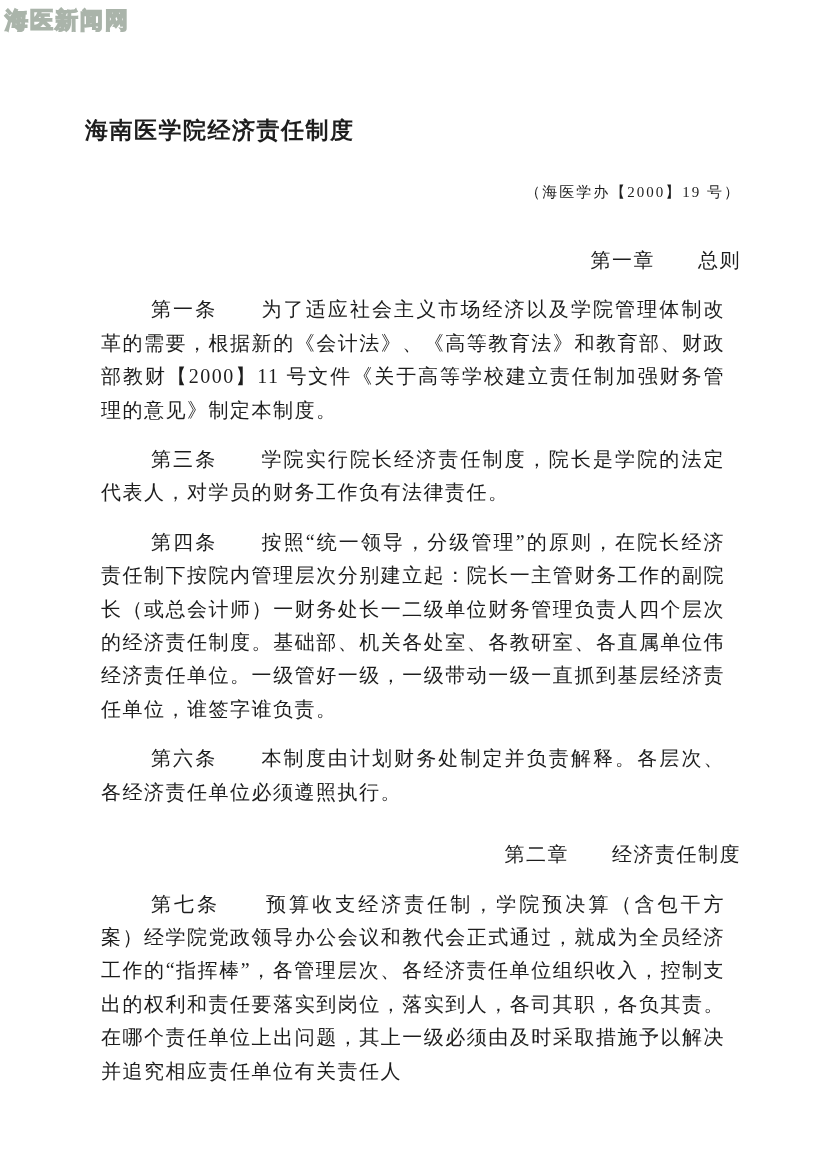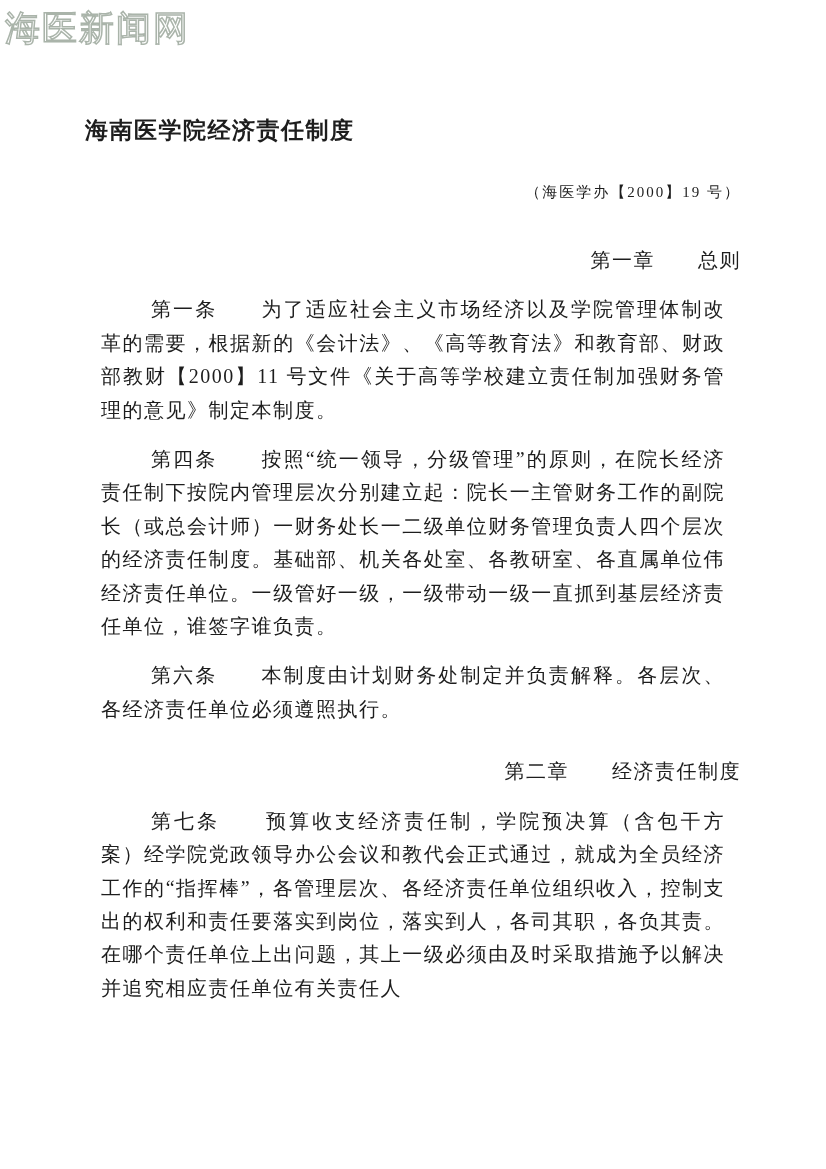--- a/index.html
+++ b/index.html
@@ -18,22 +18,22 @@
     position: relative;
     overflow: hidden;
     font-family: "Liberation Serif", "DejaVu Serif", serif;
     color: var(--text);
   }
   .watermark {
     position: absolute;
     top: 5px;
     left: 5px;
     font-family: "DejaVu Sans", "Liberation Sans", sans-serif;
-    font-weight: 400;
-    font-size: 35px;
+    font-weight: 700;
+    font-size: 23px;
     letter-spacing: 2px;
     color: #ffffff;
     -webkit-text-stroke: 1.5px var(--watermark);
     user-select: none;
   }
   .page {
     position: absolute;
     top: 0;
     left: 85px;
     width: 656px;
@@ -83,20 +83,21 @@
 
   <div class="doc-title">海南医学院经济责任制度</div>
 
   <div class="doc-number">（海医学办【2000】19 号）</div>
 
   <div class="chapter-heading first">第一章　　总则</div>
 
   <p class="body-paragraph">第一条　　为了适应社会主义市场经济以及学院管理体制改革的需要，根据新的《会计法》、《高等教育法》和教育部、财政部教财【2000】11 号文件《关于高等学校建立责任制加强财务管理的意见》制定本制度。</p>
 
 
+  <p class="body-paragraph">第三条　　学院实行院长经济责任制度，院长是学院的法定代表人，对学员的财务工作负有法律责任。</p>
 
   <p class="body-paragraph">第四条　　按照“统一领导，分级管理”的原则，在院长经济责任制下按院内管理层次分别建立起：院长一主管财务工作的副院长（或总会计师）一财务处长一二级单位财务管理负责人四个层次的经济责任制度。基础部、机关各处室、各教研室、各直属单位伟经济责任单位。一级管好一级，一级带动一级一直抓到基层经济责任单位，谁签字谁负责。</p>
 
 
   <p class="body-paragraph">第六条　　本制度由计划财务处制定并负责解释。各层次、各经济责任单位必须遵照执行。</p>
 
   <div class="chapter-heading second">第二章　　经济责任制度</div>
 
   <p class="body-paragraph">第七条　　预算收支经济责任制，学院预决算（含包干方案）经学院党政领导办公会议和教代会正式通过，就成为全员经济工作的“指挥棒”，各管理层次、各经济责任单位组织收入，控制支出的权利和责任要落实到岗位，落实到人，各司其职，各负其责。在哪个责任单位上出问题，其上一级必须由及时采取措施予以解决并追究相应责任单位有关责任人</p>
 

